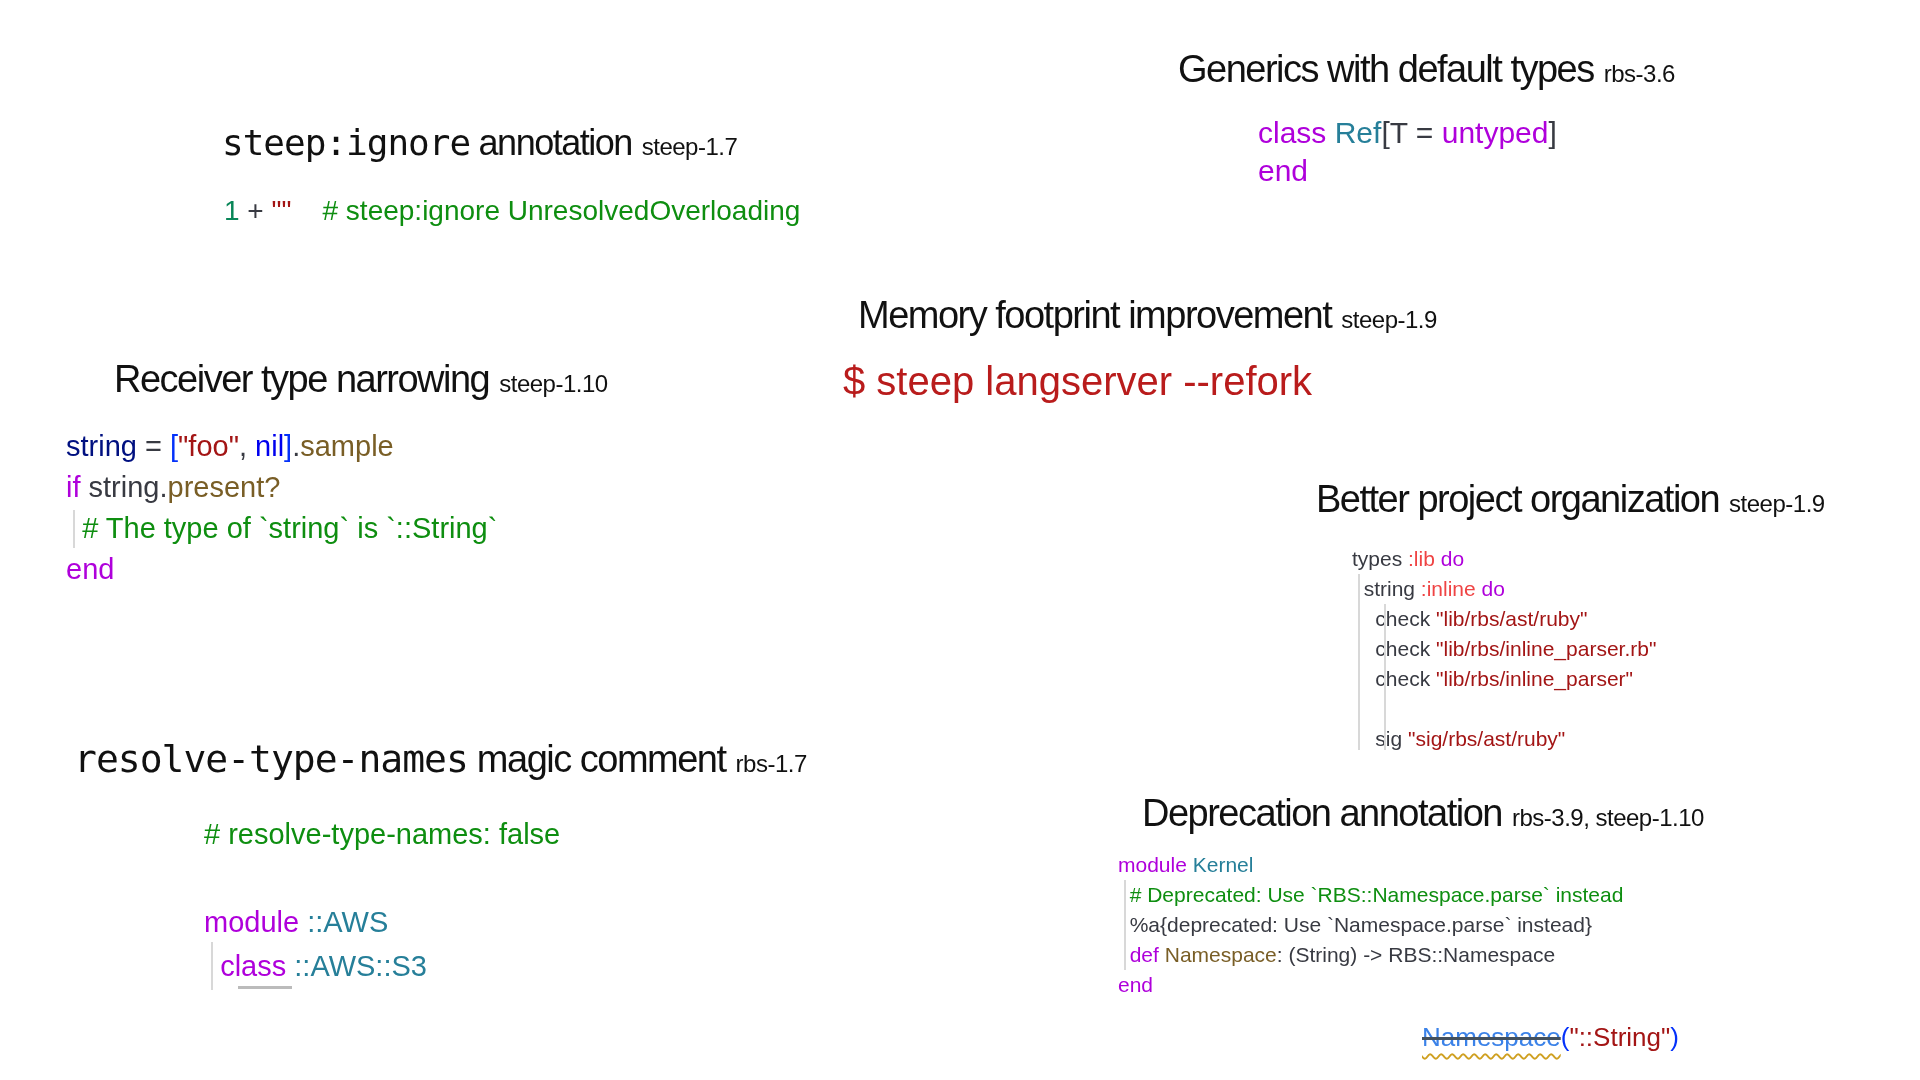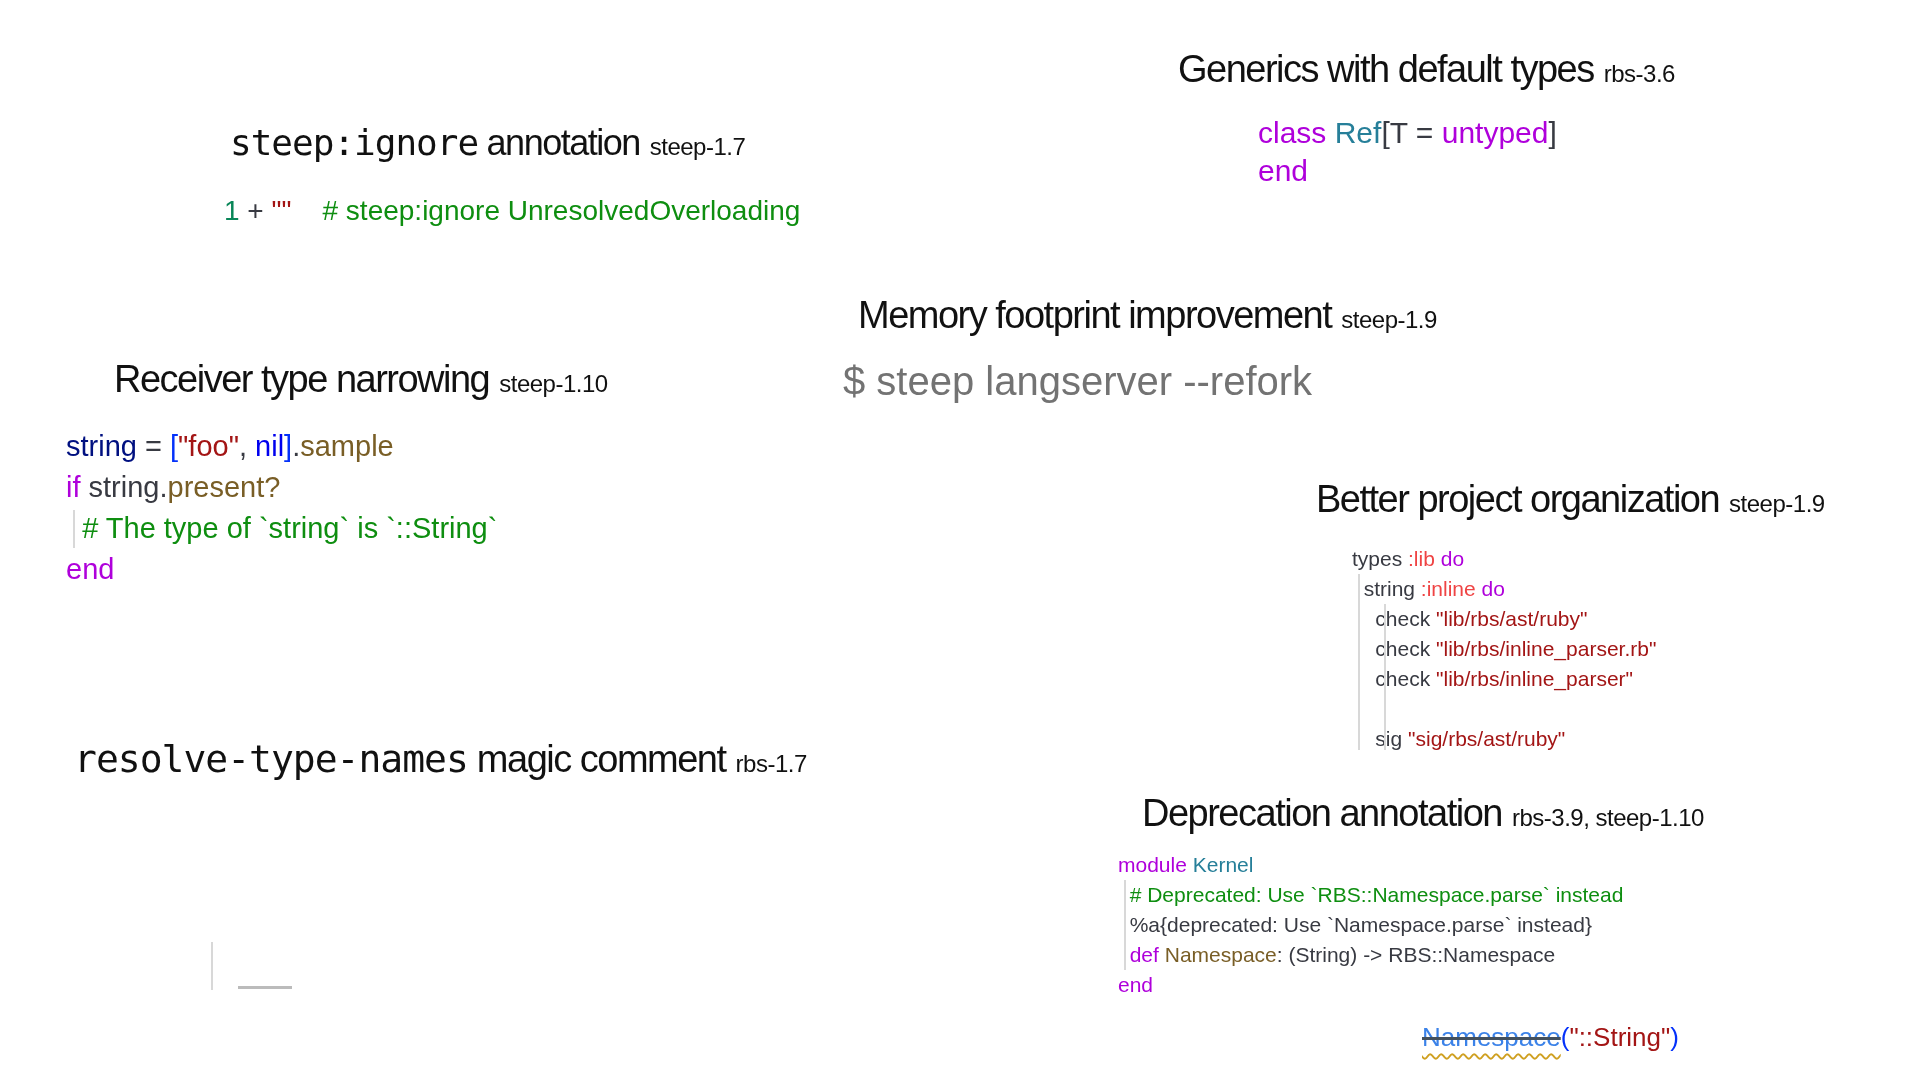--- a/index.html
+++ b/index.html
@@ -5,40 +5,40 @@
   html,body{margin:0;padding:0;background:#ffffff;}
   #slide{
     position:relative;width:1920px;height:1080px;background:#ffffff;
     overflow:hidden;font-family:"Liberation Sans",sans-serif;color:#1a1a1a;
   }
   .abs{position:absolute;}
   h2.title{
     margin:0;font-weight:400;font-size:38px;letter-spacing:-1.5px;
     color:#111;white-space:nowrap;line-height:1.15;
   }
-  h2.title.small{font-size:36px;margin-left:8px;}
+  h2.title.small{font-size:36px;}
   .tmono{font-family:"DejaVu Sans Mono","Liberation Mono",monospace;letter-spacing:-1px;}
   .tver{font-size:24px;letter-spacing:-0.5px;margin-left:10px;}
   pre.code{
     margin:0;font-family:Liberation Sans, sans-serif;
     white-space:pre;color:#383a42;
   }
   
   .tok-kw{color:#af00db;}
   .tok-ty{color:#267f99;}
   .tok-st{color:#a31515;}
   .tok-cm{color:#0e8e10;}
   .tok-nu{color:#098658;}
   .tok-va{color:#001080;}
   .tok-bl{color:#0000ee;text-align:center;}
   .tok-me{color:#795e26;text-align:center;}
   .tok-sy{color:#ef4444;}
   .tok-pl{color:#383a42;}
   .tok-br{color:#0431fa;}
-  .tok-tx{color:#737373;}
+  .tok-tx{color:#b91c1c;}
   .tok-dep{
     color:#3b82e8;
     text-decoration:underline wavy #cfa021;
     text-decoration-thickness:2px;
     text-underline-offset:7px;
   }
   .tok-dep .strike{
     text-decoration:line-through;
     text-decoration-color:#44505c;
     text-decoration-thickness:3px;
@@ -88,20 +88,24 @@
 <span class="tok-pl">  string </span><span class="tok-sy">:inline</span><span class="tok-pl"> </span><span class="tok-kw">do</span>
 <span class="tok-pl">    check </span><span class="tok-st">"lib/rbs/ast/ruby"</span>
 <span class="tok-pl">    check </span><span class="tok-st">"lib/rbs/inline_parser.rb"</span>
 <span class="tok-pl">    check </span><span class="tok-st">"lib/rbs/inline_parser"</span>
 <span class="tok-pl"></span>
 <span class="tok-pl">    sig </span><span class="tok-st">"sig/rbs/ast/ruby"</span></pre>
   <div class="guide" id="g-better-1"></div>
   <div class="guide" id="g-better-2"></div>
 
   <h2 class="title abs" id="t-resolve"><span class="tmono">resolve-type-names</span><span> magic comment</span><span class="tver">rbs-1.7</span></h2>
+  <pre class="code abs" id="c-resolve"><span class="tok-cm"># resolve-type-names: false</span>
+<span class="tok-pl"></span>
+<span class="tok-kw">module</span><span class="tok-pl"> </span><span class="tok-ty">::AWS</span>
+<span class="tok-pl">  </span><span class="tok-kw">class</span><span class="tok-pl"> </span><span class="tok-ty">::AWS::S3</span></pre>
   <div class="guide" id="g-resolve"></div>
   <div class="useg" id="u-resolve"></div>
 
   <h2 class="title abs" id="t-deprecation"><span>Deprecation annotation</span><span class="tver">rbs-3.9, steep-1.10</span></h2>
   <pre class="code abs" id="c-deprecation"><span class="tok-kw">module</span><span class="tok-pl"> </span><span class="tok-ty">Kernel</span>
 <span class="tok-pl">  </span><span class="tok-cm"># Deprecated: Use `RBS::Namespace.parse` instead</span>
 <span class="tok-pl">  %a{deprecated: Use `Namespace.parse` instead}</span>
 <span class="tok-pl">  </span><span class="tok-kw">def</span><span class="tok-pl"> </span><span class="tok-me">Namespace</span><span class="tok-pl">: (String) -&gt; RBS::Namespace</span>
 <span class="tok-kw">end</span></pre>
   <div class="guide" id="g-deprecation"></div>

